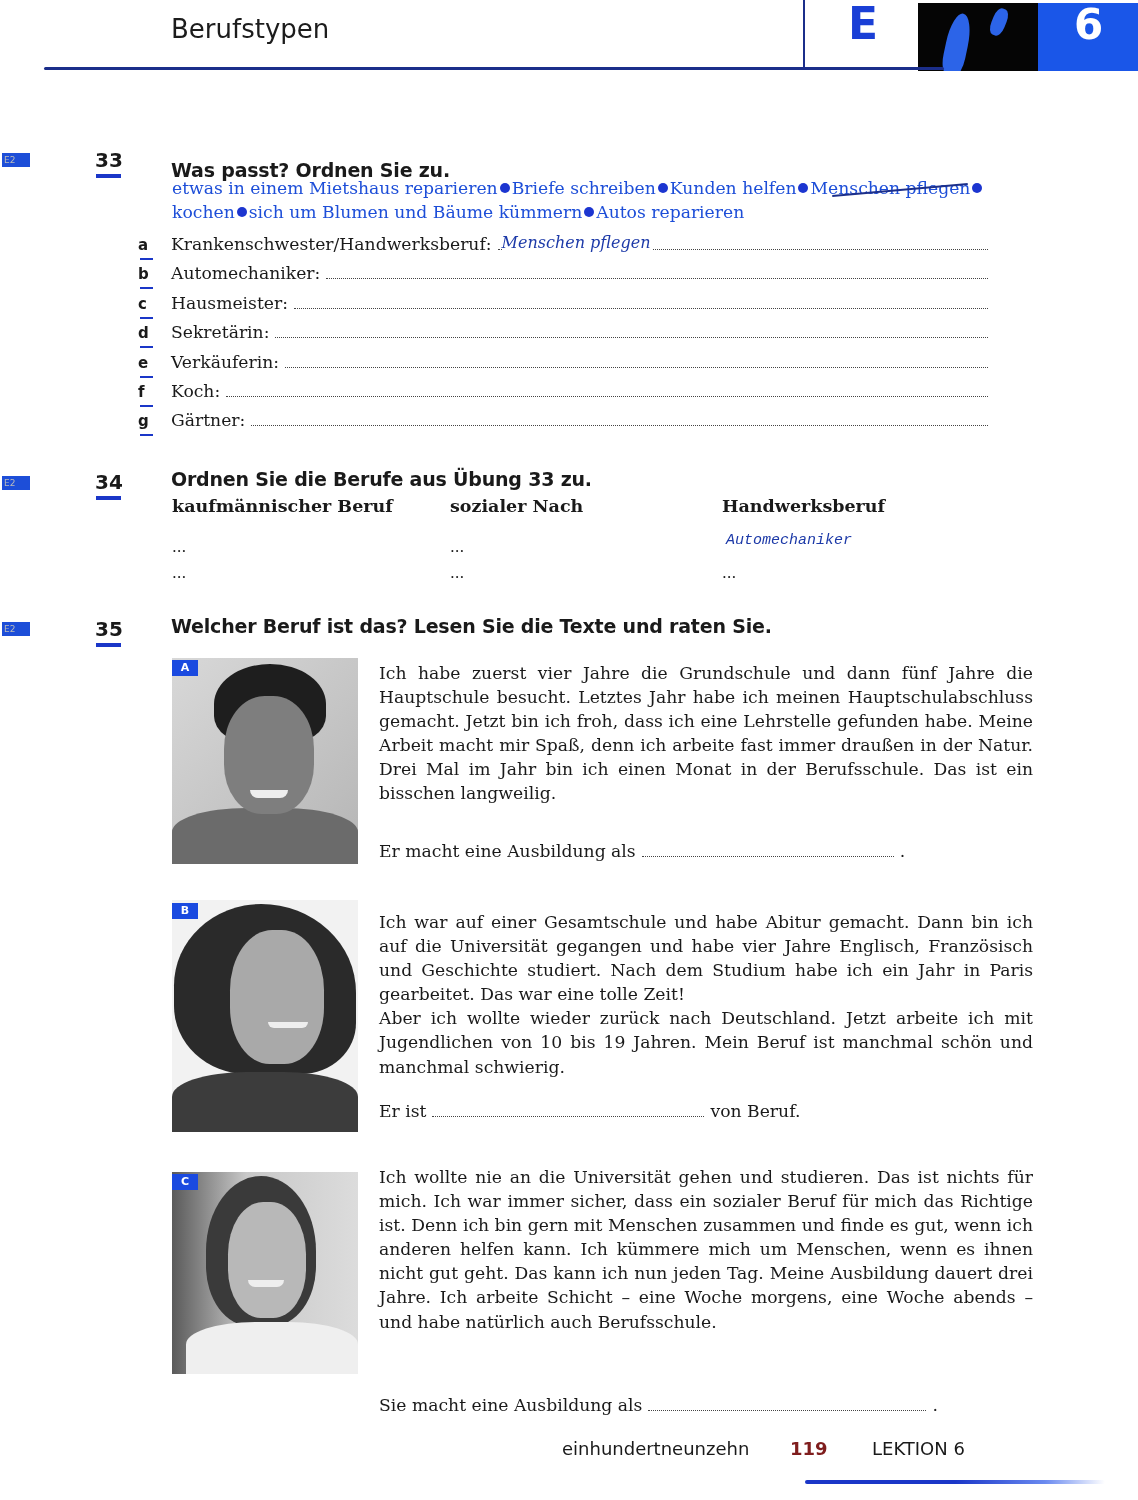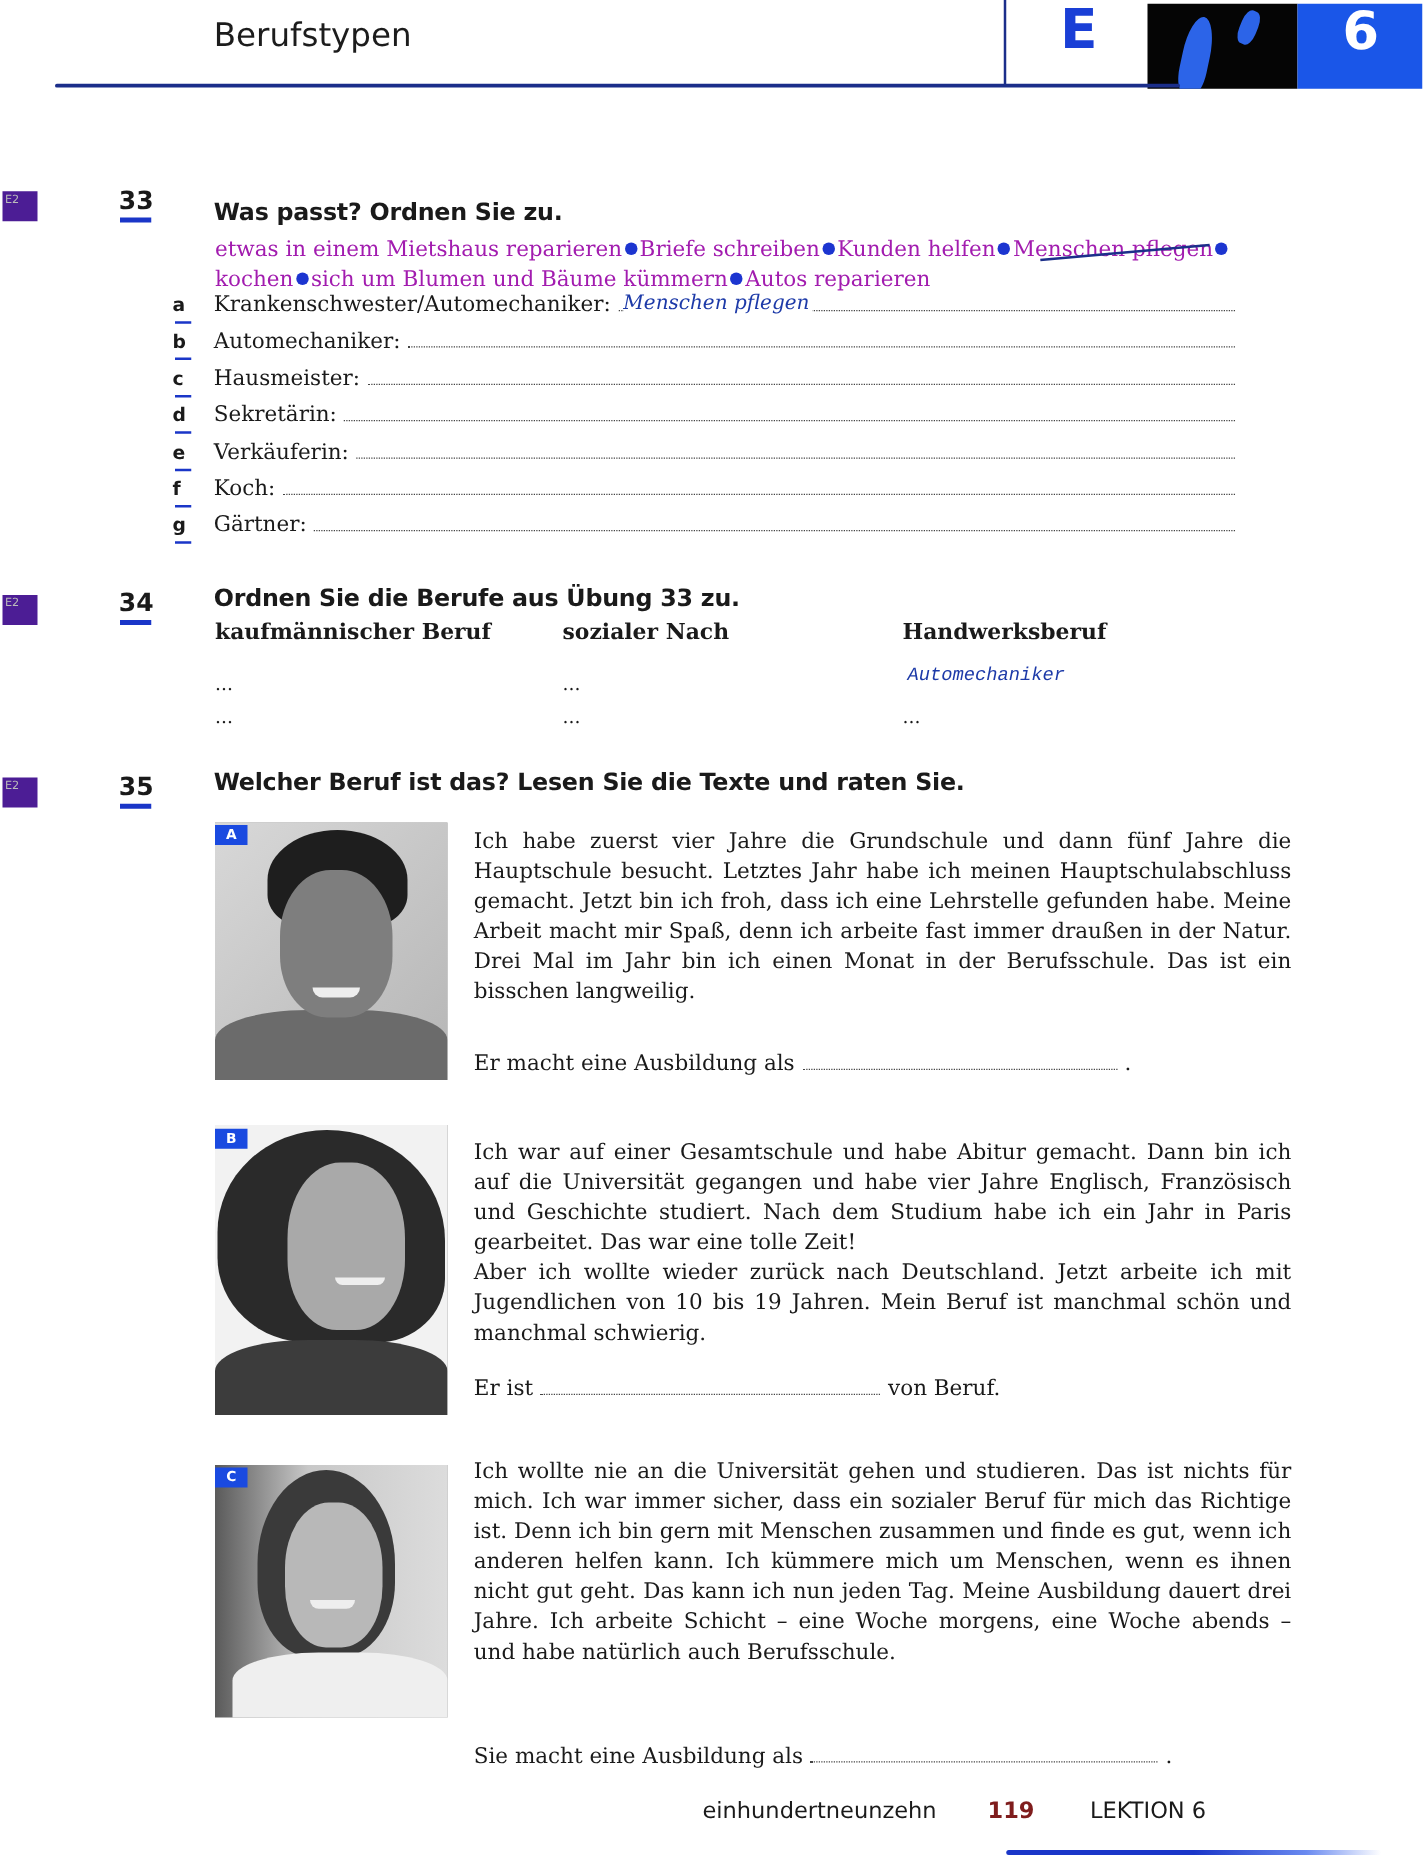--- a/index.html
+++ b/index.html
@@ -11,29 +11,29 @@
   .header-rule { position: absolute; left: 44px; top: 67px; width: 900px; height: 3px; background: #1b2e8a; border-radius: 2px; }
   .header-divider { position: absolute; left: 803px; top: 0; width: 2px; height: 68px; background: #1b2e8a; }
   .header-letter { position: absolute; left: 848px; top: 2px; font-family: "DejaVu Sans", "Liberation Sans", sans-serif; font-weight: bold; font-size: 44px; color: #1a3fd6; line-height: 44px; }
   .header-img { position: absolute; left: 918px; top: 3px; width: 120px; height: 68px; background: #050505; overflow: hidden; }
   .header-img .blob1 { position: absolute; left: 28px; top: 10px; width: 22px; height: 62px; background: #2c64e8; border-radius: 50% 50% 30% 30%; transform: rotate(12deg); }
   .header-img .blob2 { position: absolute; left: 74px; top: 5px; width: 14px; height: 28px; background: #2c64e8; border-radius: 40%; transform: rotate(22deg); }
   .header-num-box { position: absolute; left: 1038px; top: 3px; width: 100px; height: 68px; background: #1a56e8; }
   .header-num { position: absolute; left: 1074px; top: 0px; font-family: "DejaVu Sans", "Liberation Sans", sans-serif; font-weight: bold; font-size: 42px; color: #ffffff; }
 
   
-  .side-marker { position: absolute; left: 2px; width: 28px; height: 24px; background: #4c1d95; color: #bbb; font-family: "DejaVu Sans", sans-serif; font-size: 9px; line-height: 14px; padding-left: 2px; }
+  .side-marker { position: absolute; left: 2px; width: 28px; height: 14px; background: #1d4ed8; color: #bbb; font-family: "DejaVu Sans", sans-serif; font-size: 9px; line-height: 14px; padding-left: 2px; }
 
   
   .ex-num { position: absolute; left: 95px; font-family: "DejaVu Sans", "Liberation Sans", sans-serif; font-size: 20px; font-weight: bold; color: #1a1a1a; }
   .ex-num-bar { position: absolute; left: 96px; width: 25px; height: 4px; background: #1a36c8; }
 
   .ex-title { position: absolute; left: 171px; font-family: "DejaVu Sans", "Liberation Sans", sans-serif; font-size: 19px; font-weight: bold; color: #1a1a1a; letter-spacing: -0.2px; }
 
-  .word-box { position: absolute; left: 172px; top: 176px; width: 820px; font-size: 17.2px; line-height: 24px; color: #a21caf; margin-top: 12px; }
+  .word-box { position: absolute; left: 172px; top: 176px; width: 820px; font-size: 17.2px; line-height: 24px; color: #1d4ed8; }
   .word-box .w { white-space: nowrap; }
   .dot { display: inline-block; width: 10px; height: 10px; background: #1c35d0; border-radius: 50%; margin: 0 2px; vertical-align: 1px; }
   .struck { position: relative; }
   .struck::after { content: ""; position: absolute; left: 22px; right: 2px; top: 11px; height: 2px; background: #1c2f8a; transform: rotate(-5deg); }
 
   .lines { position: absolute; left: 138px; top: 234px; width: 850px; }
   .line-row { display: flex; align-items: baseline; height: 29.4px; font-size: 17.2px; }
   .letter { width: 33px; font-family: "DejaVu Sans", "Liberation Sans", sans-serif; font-weight: bold; font-size: 15px; color: #1a1a1a; position: relative; }
   .letter::after { content: ""; position: absolute; left: 2px; top: 22px; width: 13px; height: 2px; background: #1a36c8; }
   .line-label { white-space: nowrap; padding-right: 6px; }
@@ -86,21 +86,21 @@
   <div class="ex-num-bar" style="top:174px;"></div>
   <div class="ex-title" style="top:159px;">Was passt? Ordnen Sie zu.</div>
 
   <div class="word-box">
     <span class="w">etwas in einem Mietshaus reparieren</span><span class="dot"></span><span class="w">Briefe schreiben</span><span class="dot"></span><span class="w">Kunden helfen</span><span class="dot"></span><span class="w struck">Menschen pflegen</span><span class="dot"></span><br><span class="w">kochen</span><span class="dot"></span><span class="w">sich um Blumen und Bäume kümmern</span><span class="dot"></span><span class="w">Autos reparieren</span>
   </div>
 
   <div class="lines">
     <div class="line-row">
       <span class="letter">a</span>
-      <span class="line-label">Krankenschwester/Automechaniker:</span>
+      <span class="line-label">Krankenschwester/Handwerksberuf:</span>
       <span class="fill">
           <span class="handwriting">Menschen pflegen</span>
         </span>
     </div>
     <div class="line-row">
       <span class="letter">b</span>
       <span class="line-label">Automechaniker:</span>
       <span class="fill"></span>
     </div>
     <div class="line-row">

